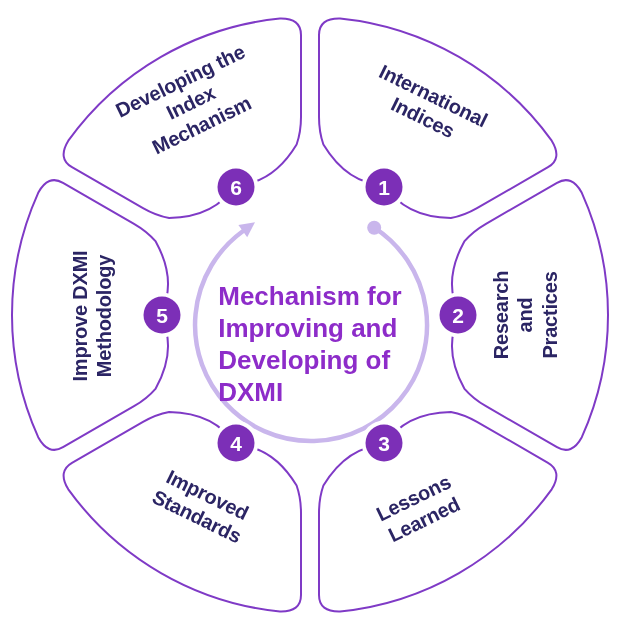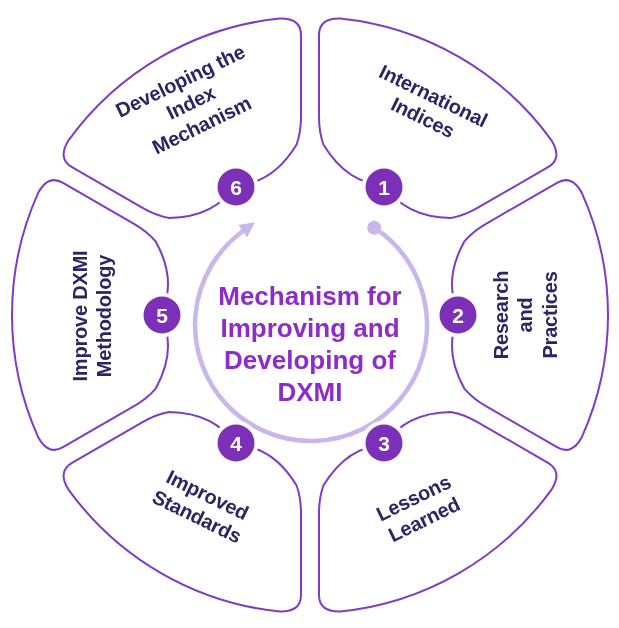--- a/index.html
+++ b/index.html
@@ -18,21 +18,20 @@
     color:var(--label,#2e2963);
     font-size:20px;
     font-weight:bold;
     line-height:1.22;
     letter-spacing:-0.2px;
   }
   .center-label{
     position:absolute;
     left:310px;top:344px;
     transform:translate(-50%,-50%);
-    text-align:center;
     white-space:pre-line;
     color:var(--center,#8d2cc9);
     font-size:26px;
     font-weight:bold;
     line-height:32px;
   }
   .badge{
     position:absolute;
     width:37px;height:37px;
     border-radius:50%;

